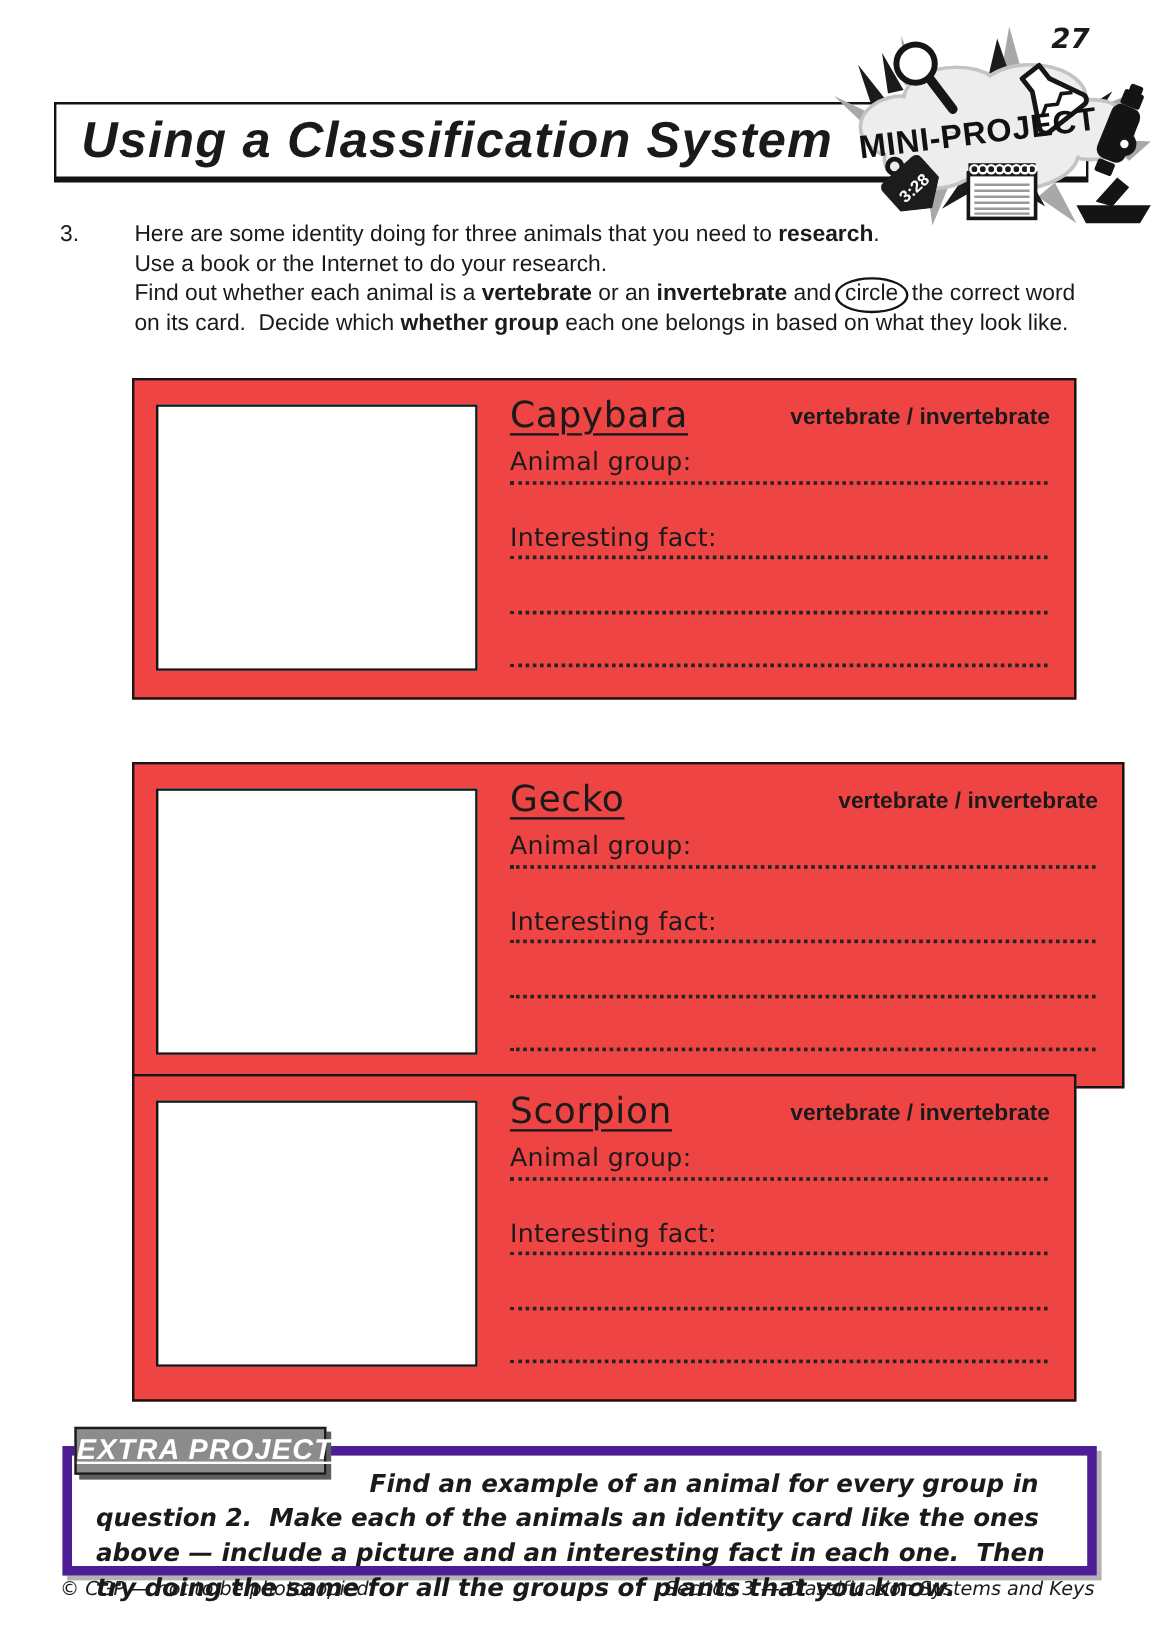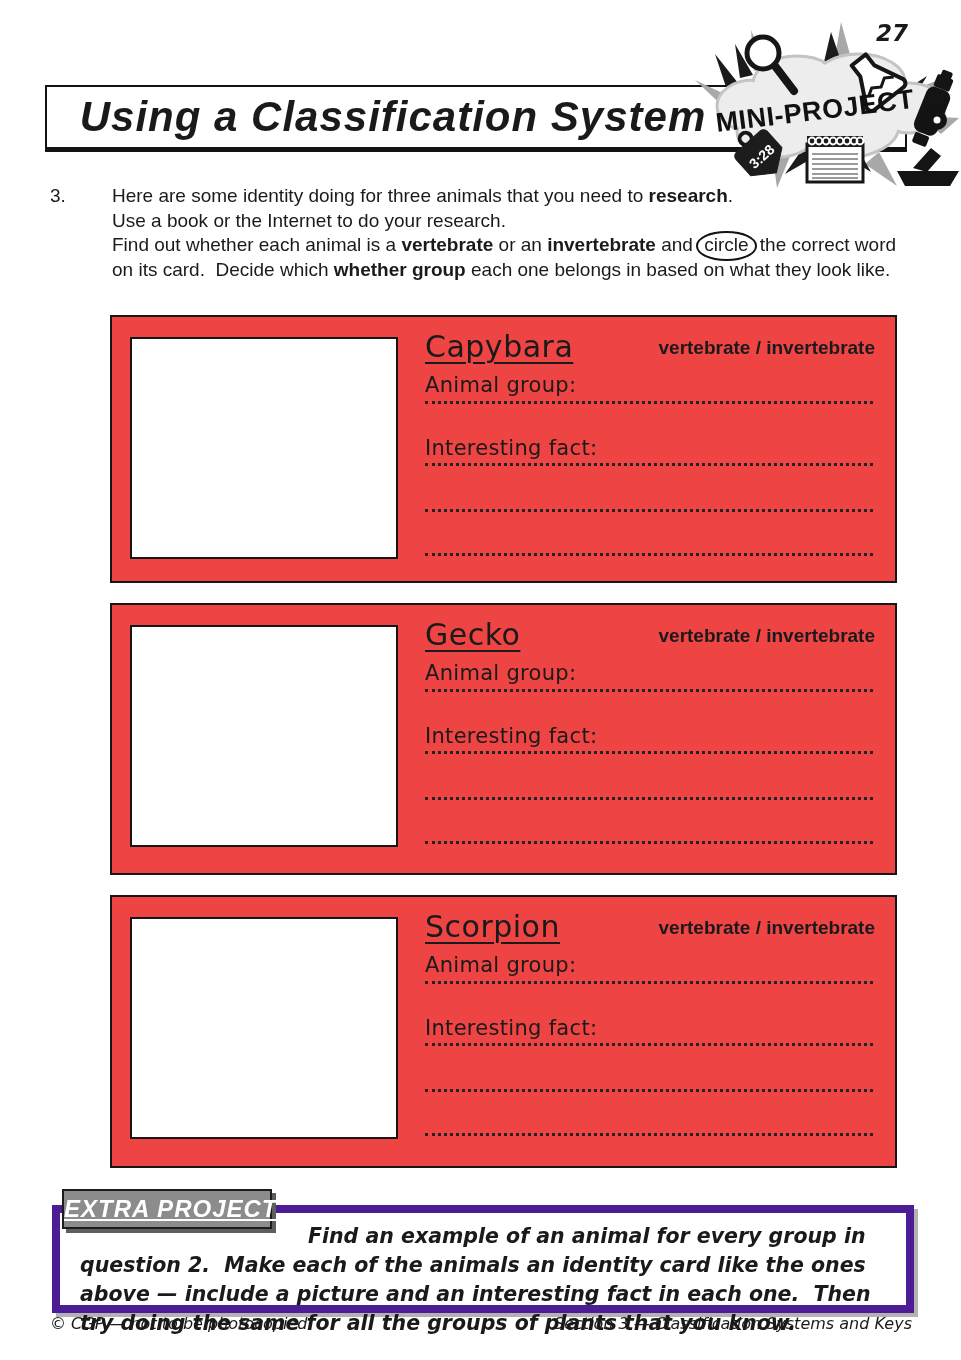--- a/index.html
+++ b/index.html
@@ -13,21 +13,21 @@
   .page-number {
     position:absolute; left:876px; top:20px;
     font-family:"DejaVu Sans", sans-serif;
     font-style:italic; font-weight:bold; font-size:23px;
   }
   .title-box {
     position:absolute; left:45px; top:85px; width:858px; height:60px;
     border:2px solid #131313; border-bottom-width:5px; background:#fff;
   }
   .title-text {
-    position:absolute; left:16px; top:0; width:660px; height:60px;
+    position:absolute; left:4px; top:0; width:660px; height:60px;
     line-height:60px; text-align:center;
     font-style:italic; font-weight:bold; font-size:42px; letter-spacing:1px;
     white-space:nowrap;
   }
   .badge { position:absolute; left:691px; top:20px; width:270px; height:170px; }
   .badge svg { position:absolute; left:0; top:0; }
   .badge-label {
     position:absolute; left:0; top:76px; width:248px; text-align:center;
     font-weight:bold; font-size:27px; letter-spacing:0.5px; color:#111;
     transform:rotate(-7deg); white-space:nowrap;
@@ -40,21 +40,21 @@
   .q-line { font-size:19px; line-height:24.5px; white-space:nowrap; }
   .q-line .bold { font-weight:bold; }
   .q-line .circled {
     display:inline-block; border:2px solid #131313; border-radius:50%;
     padding:0 6px 1px 6px; margin:-3px -2px;
   }
 
   
   .card { position:absolute; left:110px; width:783px; border:2px solid #161616; background:#ef4444; }
   .card-0 { top:315px; height:264px; }
-  .card-1 { top:603px; height:268px; }
+  .card-1 { top:635px; height:268px;padding-left:40px; }
   .card-2 { top:895px; height:269px; }
   .photo-box { position:absolute; left:18px; top:20px; width:264px; height:218px; border:2px solid #161616; background:#fff; }
   .card-name {
     position:absolute; left:313px; top:12px; font-size:30px; letter-spacing:0.5px;
     font-family:"DejaVu Sans", sans-serif;
     text-decoration:underline; text-underline-offset:5px; text-decoration-thickness:2px;
   }
   .card-choice { position:absolute; right:20px; top:20px; font-size:19px; font-weight:bold; }
   .card-label { position:absolute; left:313px; font-size:21px; letter-spacing:0.3px; font-family:"DejaVu Sans", sans-serif; }
   .lbl-group { top:56px; }

